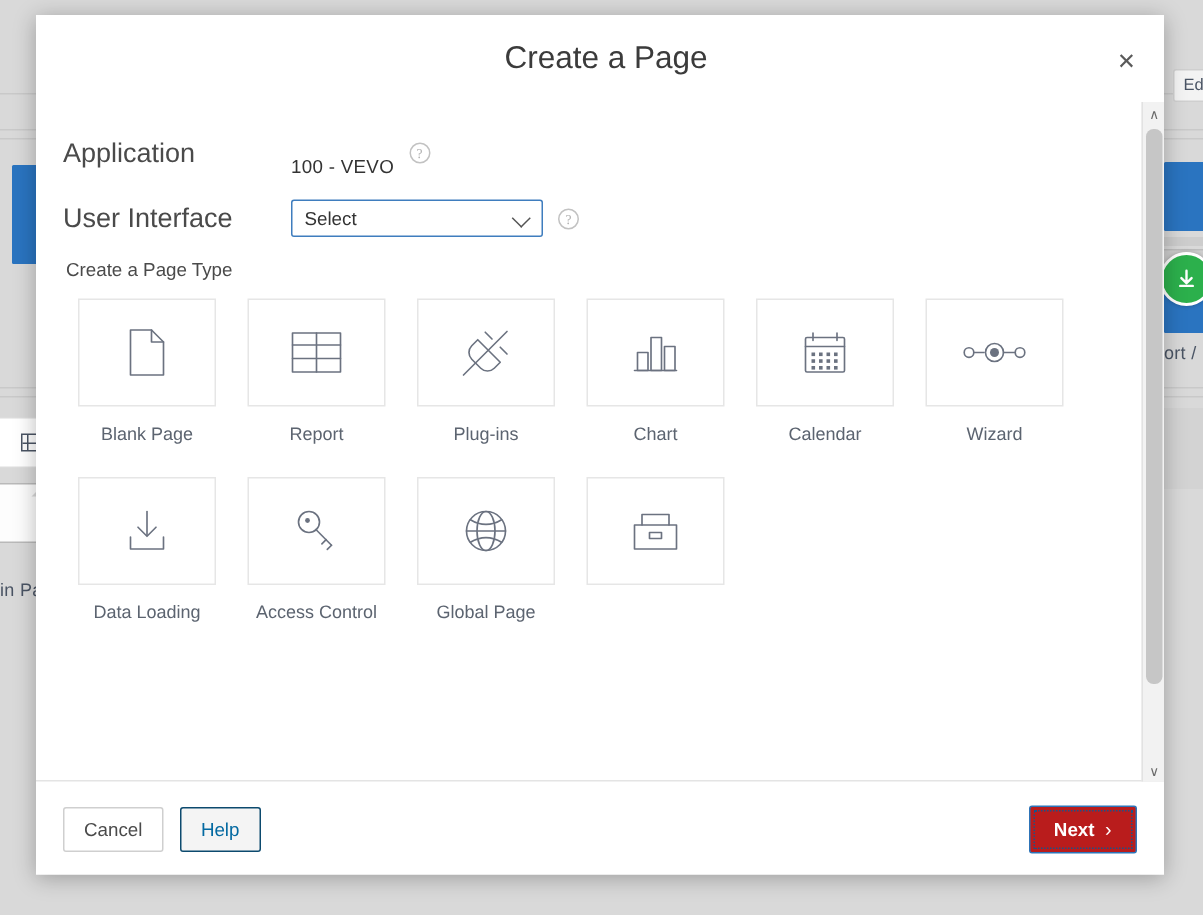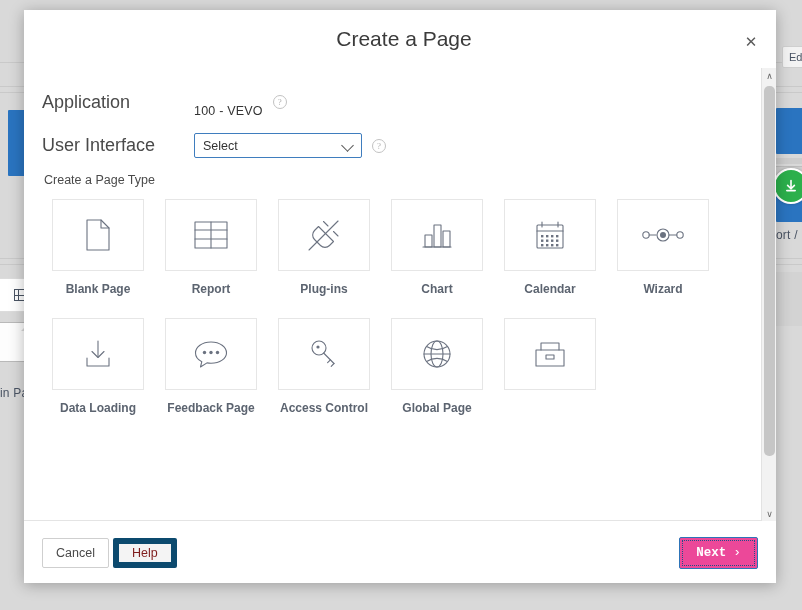--- a/index.html
+++ b/index.html
@@ -135,21 +135,20 @@
   }
 
   .section-label {
     font-size: 12.5px; color: #4a4a4a;
     margin: 4px 0 12px 2px;
   }
 
   .card-grid {
     display: flex; flex-wrap: wrap;
     gap: 0;
-    font-weight: bold;
   }
   .card-cell {
     width: 112px;
     margin-right: 1px;
     margin-bottom: 22px;
     display: flex; flex-direction: column; align-items: center;
   }
   .card-tile {
     width: 92px; height: 72px;
     border: 1px solid #e6e6e6;
@@ -203,32 +202,31 @@
   }
   .btn {
     height: 30px; padding: 0 13px;
     border-radius: 2px;
     font-size: 12.5px;
     display: inline-flex; align-items: center; justify-content: center;
     cursor: pointer;
   }
   .btn-cancel {
     background: #ffffff; border: 1px solid #cfcfcf; color: #4a4a4a;
-    margin-right: 4px;
+    margin-right: 11px;
   }
   .btn-help {
-    background: #f4f4f4; border: 6px solid #0c4a6e; color: #7f1d1d;
+    background: #f4f4f4; border: 1px solid #0c4a6e; color: #0369a1;
   }
   .btn-next {
     margin-left: auto;
-    background: #ec4899; border: 1px solid #2d74b8; color: #fff;
+    background: #b91c1c; border: 1px solid #2d74b8; color: #fff;
     padding: 0 16px; height: 32px;
     outline: 1px dotted #1d5288; outline-offset: -4px;
     font-weight: bold;
-    font-family: Liberation Mono, monospace;
   }
   .btn-next .chev { margin-left: 7px; font-weight: normal; font-size: 13px; }
 </style>
 </head>
 <body>
 
 <div id="backdrop">
   <div class="bg-panel-left"></div>
 
   <div class="bg-line" style="top:62px;"></div>
@@ -380,33 +378,20 @@
           <div class="card-tile">
             <svg width="32" height="32" viewBox="0 0 32 32">
               <path class="ico" d="M16 3 V19"></path>
               <path class="ico" d="M10 13.5 L16 19.5 L22 13.5"></path>
               <path class="ico" d="M5 20 v8 h22 v-8"></path>
             </svg>
           </div>
           <div class="card-label">Data Loading</div>
         </div>
 
-        <div class="card-cell">
-          <div class="card-tile">
-            <svg width="36" height="30" viewBox="0 0 36 30">
-              <path class="ico" d="M18 3 C9 3 2.5 8 2.5 14 C2.5 17.6 5 20.8 8.8 22.7 L7.5 28 L14 23.9 C15.3 24.1 16.6 24.2 18 24.2 C27 24.2 33.5 19.4 33.5 14 C33.5 8 27 3 18 3 Z"></path>
-              <g fill="#6b7280" stroke="none">
-                <circle cx="11.5" cy="13.5" r="1.7"></circle>
-                <circle cx="18" cy="13.5" r="1.7"></circle>
-                <circle cx="24.5" cy="13.5" r="1.7"></circle>
-              </g>
-            </svg>
-          </div>
-          <div class="card-label">Feedback Page</div>
-        </div>
 
         <div class="card-cell">
           <div class="card-tile">
             <svg width="32" height="32" viewBox="0 0 32 32">
               <circle class="ico" cx="11" cy="10" r="7"></circle>
               <circle cx="10" cy="9" r="1.6" fill="#6b7280"></circle>
               <path class="ico" d="M15.6 15 L26 25.5"></path>
               <path class="ico" d="M22.4 21.8 L19.6 24.6"></path>
               <path class="ico" d="M26 25.5 L23.2 28.3"></path>
             </svg>

